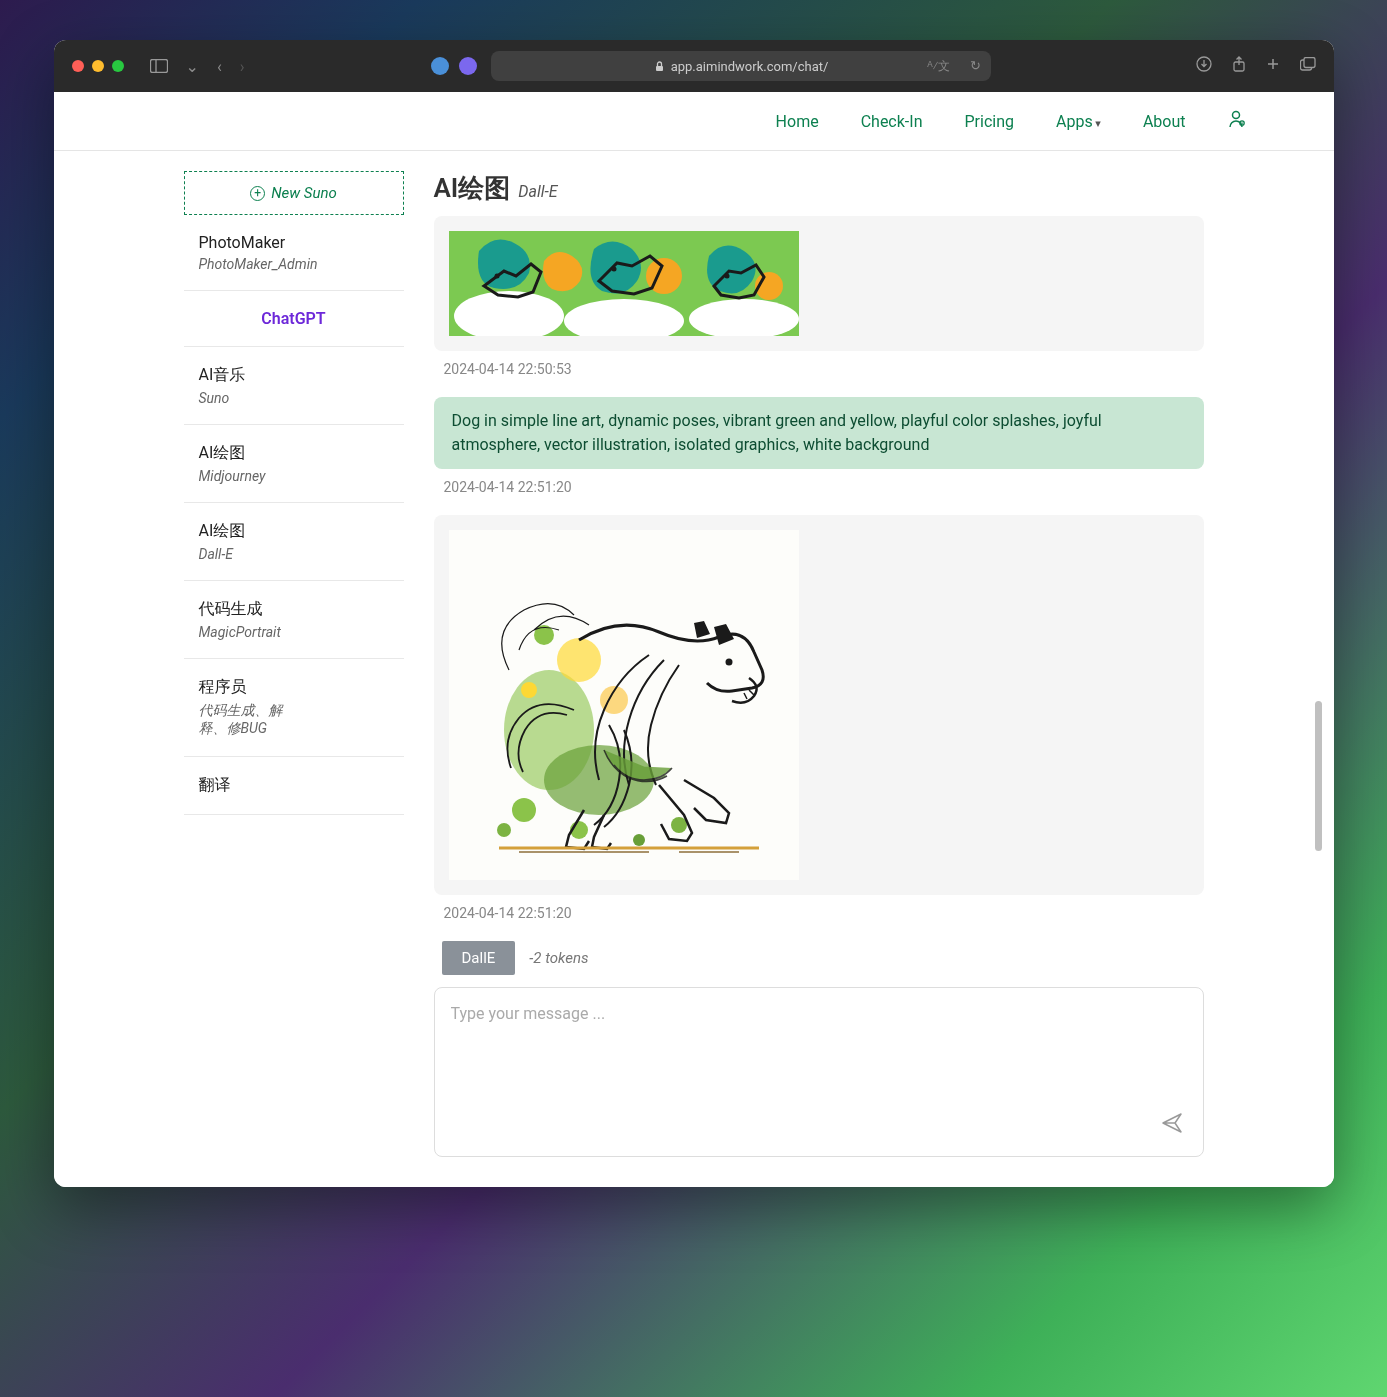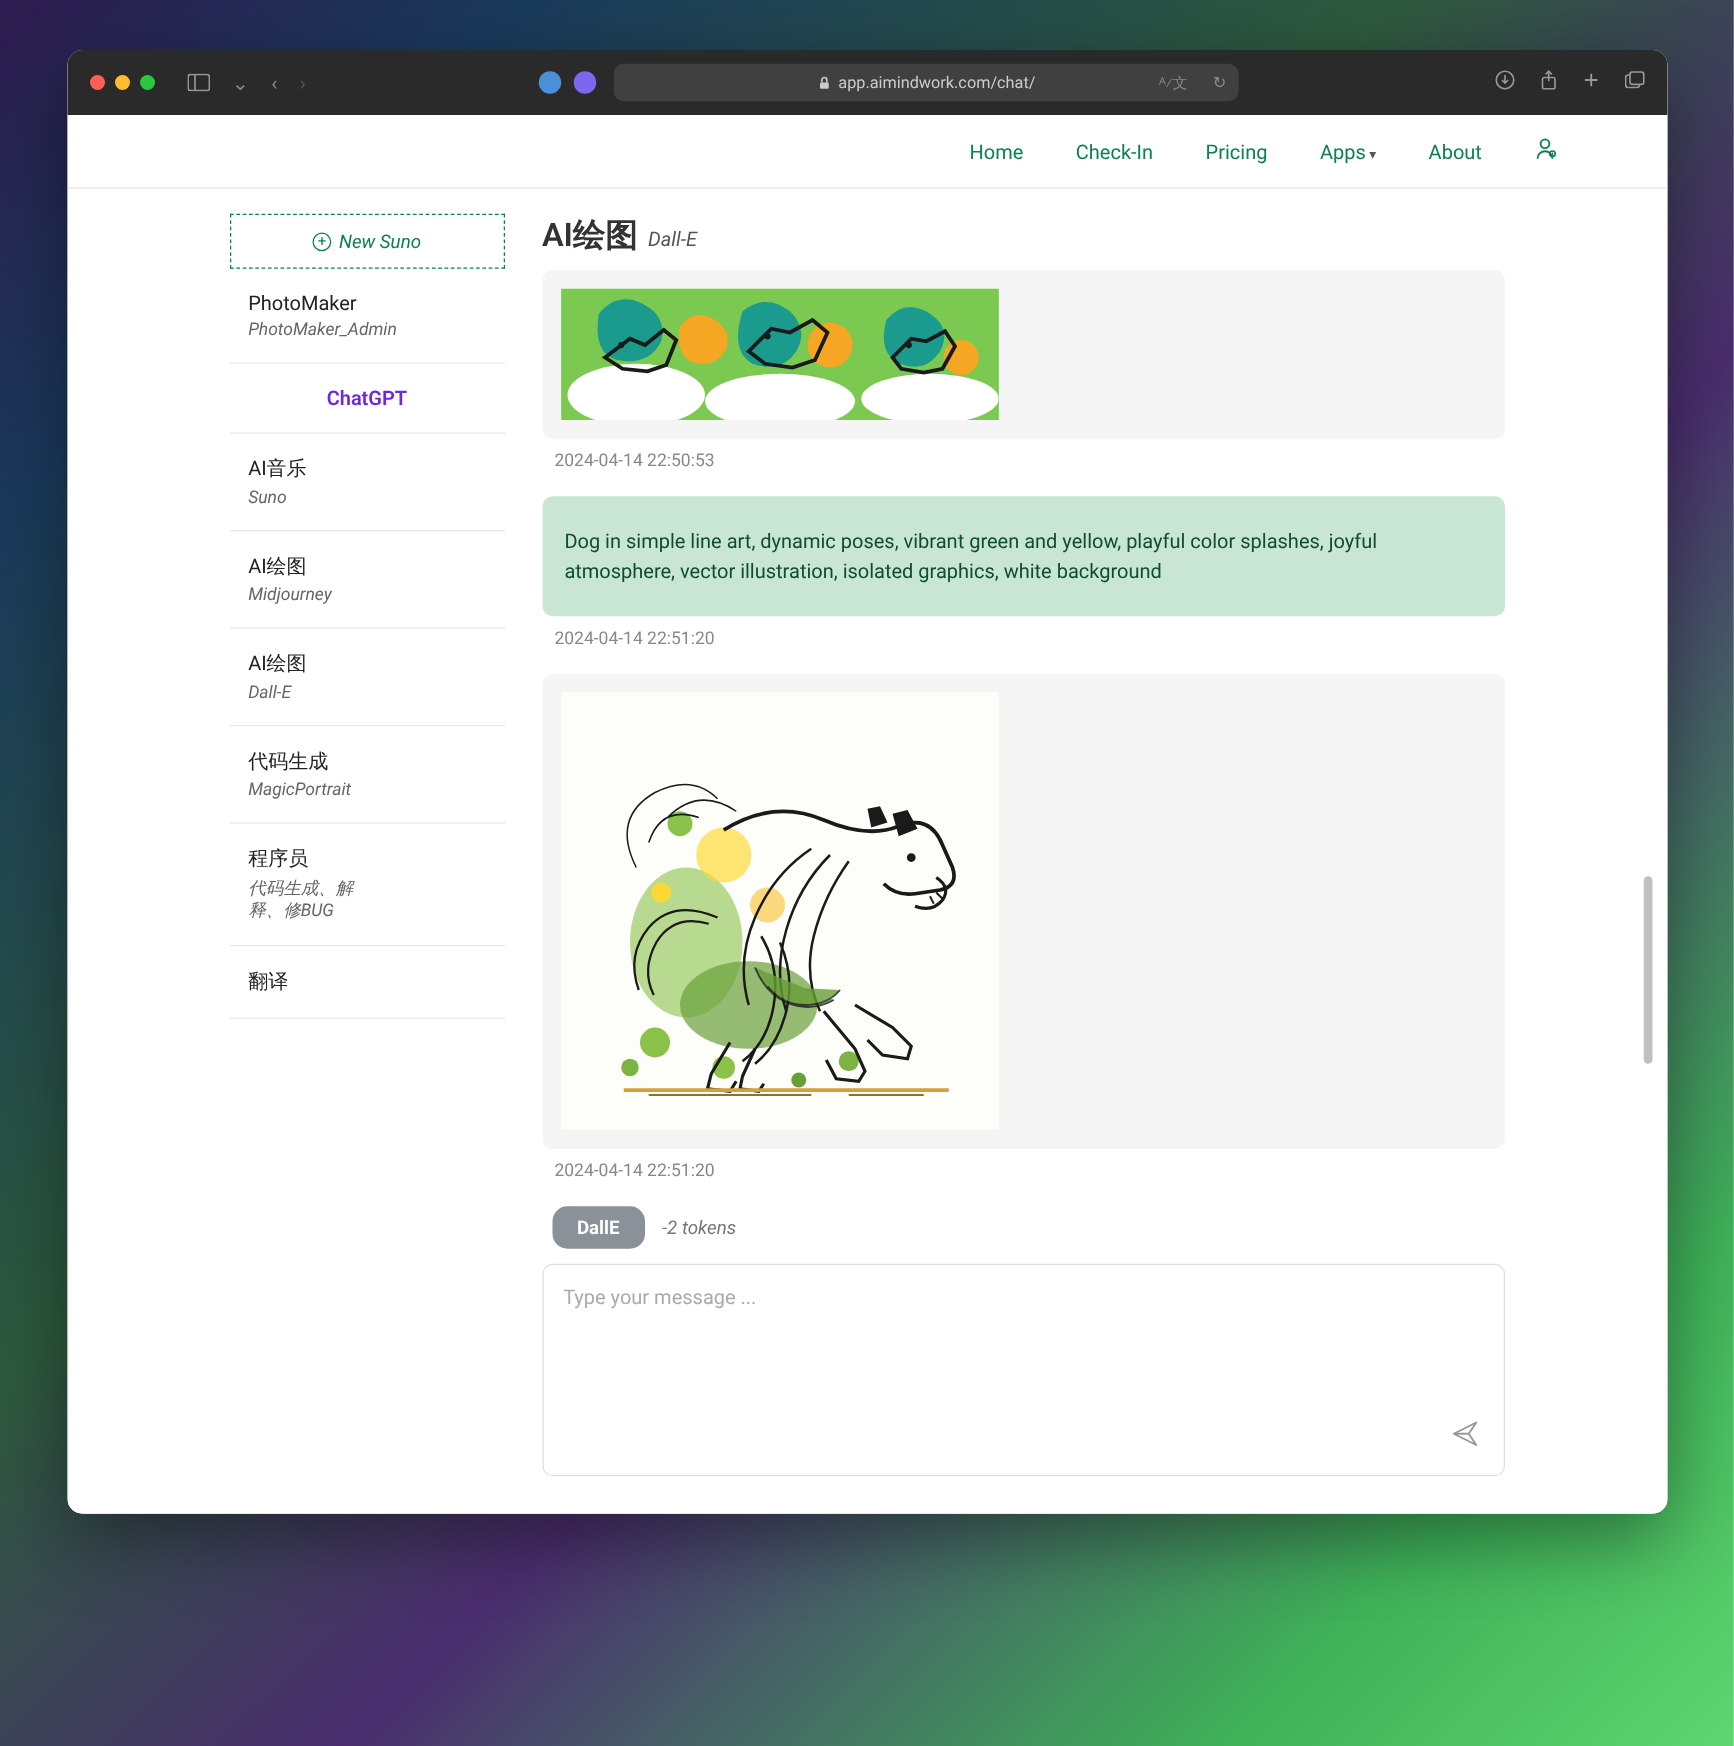--- a/index.html
+++ b/index.html
@@ -108,35 +108,34 @@
 .chat-title { font-size: 26px; font-weight: 600; color: #333; display: flex; align-items: baseline; gap: 8px; margin-bottom: 10px; }
 .chat-subtitle { font-size: 16px; font-weight: 400; color: #555; font-style: italic; }
 
 .msg-image-card { background: #f5f5f5; border-radius: 8px; padding: 15px; }
 .msg-image { width: 350px; height: 105px; background: #7cc951; display: block; position: relative; overflow: hidden; }
 .msg-image-full { width: 350px; height: 350px; background: #fdfdfa; display: block; position: relative; overflow: hidden; }
 .timestamp { font-size: 14px; color: #888; margin: 10px 0 20px 10px; }
 .prompt-bubble {
   background: #c8e6d3;
   color: #0d4d32;
-  padding: 24px 18px;
+  padding: 12px 18px;
   border-radius: 8px;
   font-size: 16px;
   line-height: 1.5;
 }
 
 .input-section { margin-top: 20px; }
 .model-row { display: flex; align-items: center; gap: 14px; margin-bottom: 12px; padding-left: 8px; }
 .model-chip {
   background: #8a9199;
   color: #fff;
   padding: 8px 20px;
-  border-radius: 12px;
+  border-radius: 2px;
   font-size: 15px;
-  font-weight: bold;
 }
 .token-info { color: #777; font-style: italic; font-size: 15px; }
 .input-box {
   border: 1px solid #ddd;
   border-radius: 8px;
   padding: 16px;
   height: 170px;
   position: relative;
 }
 .input-box textarea {

